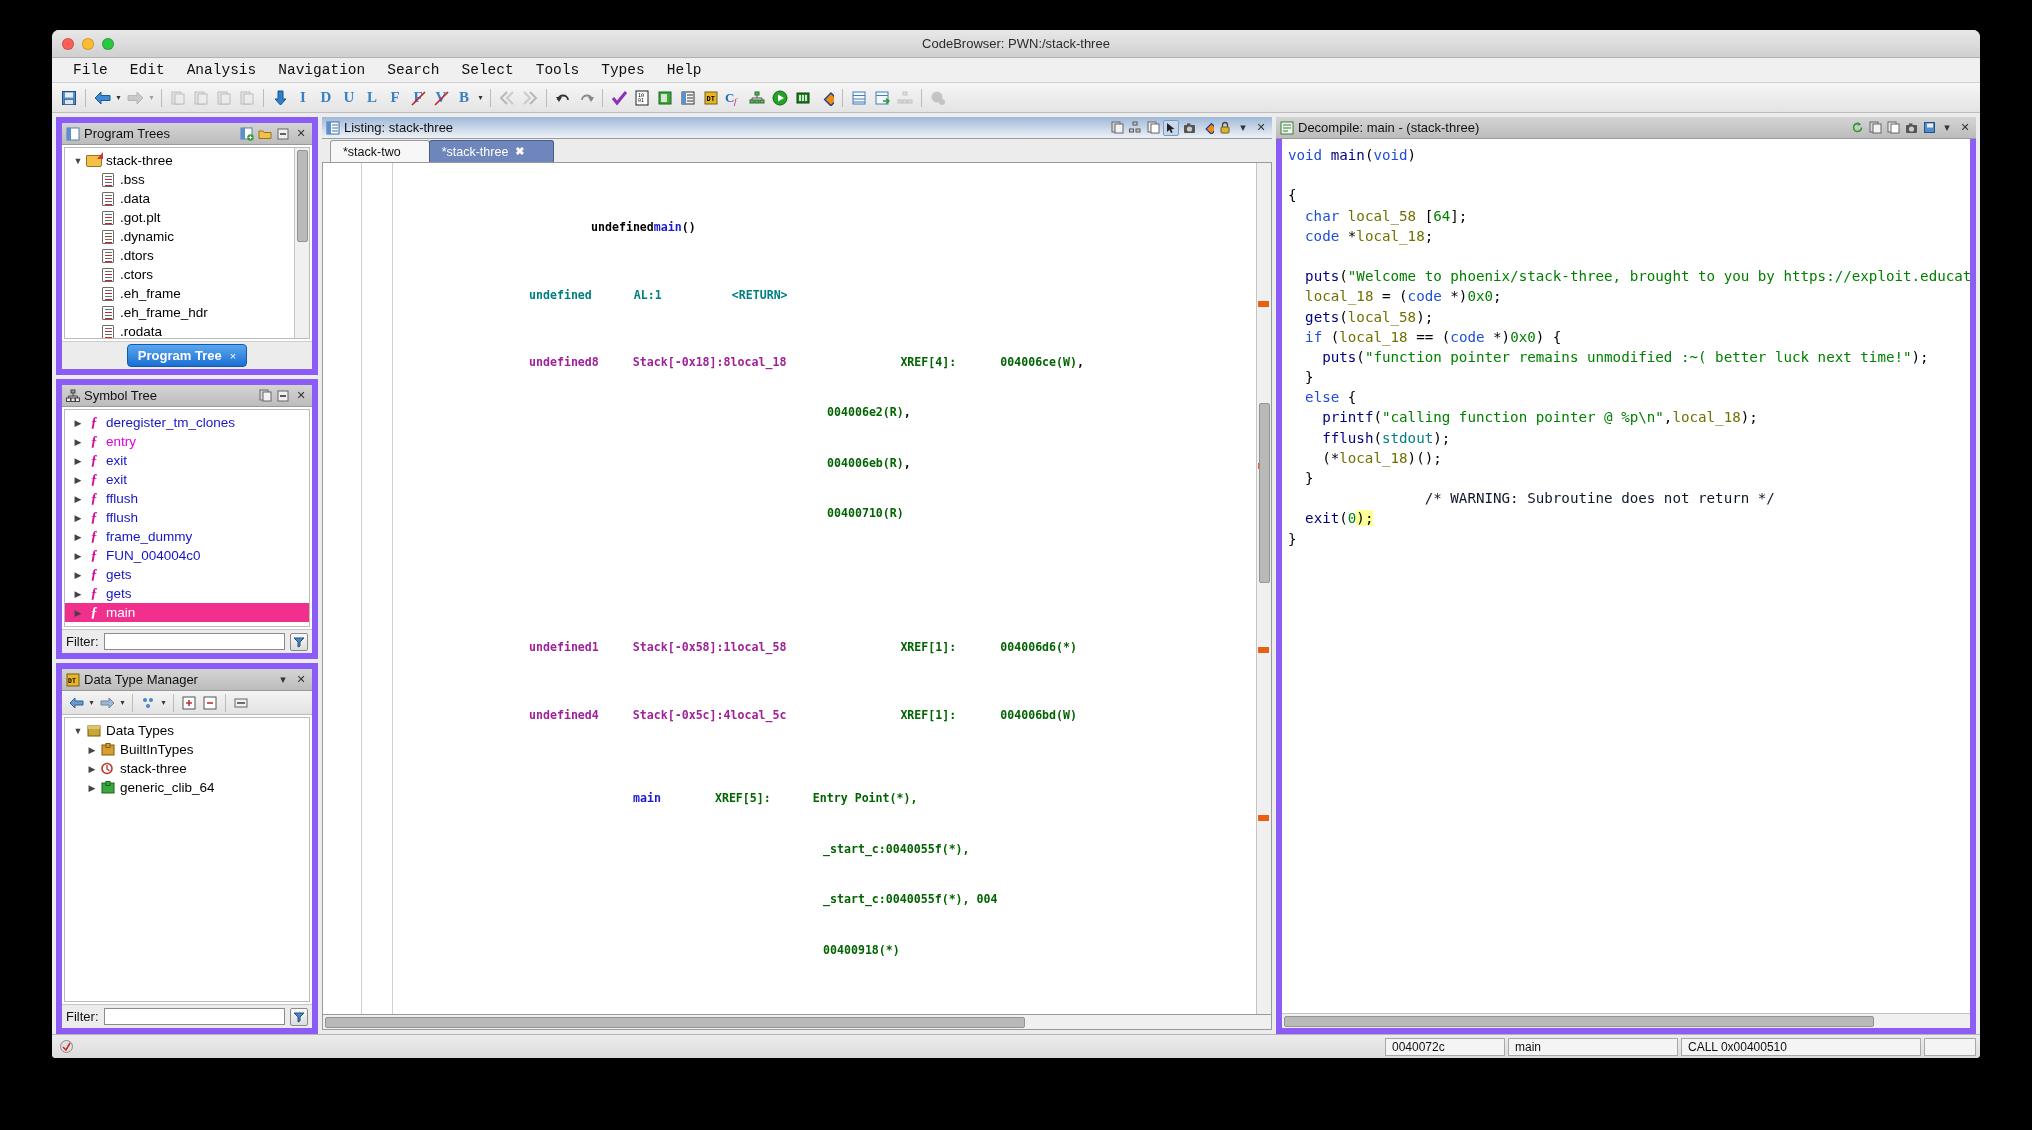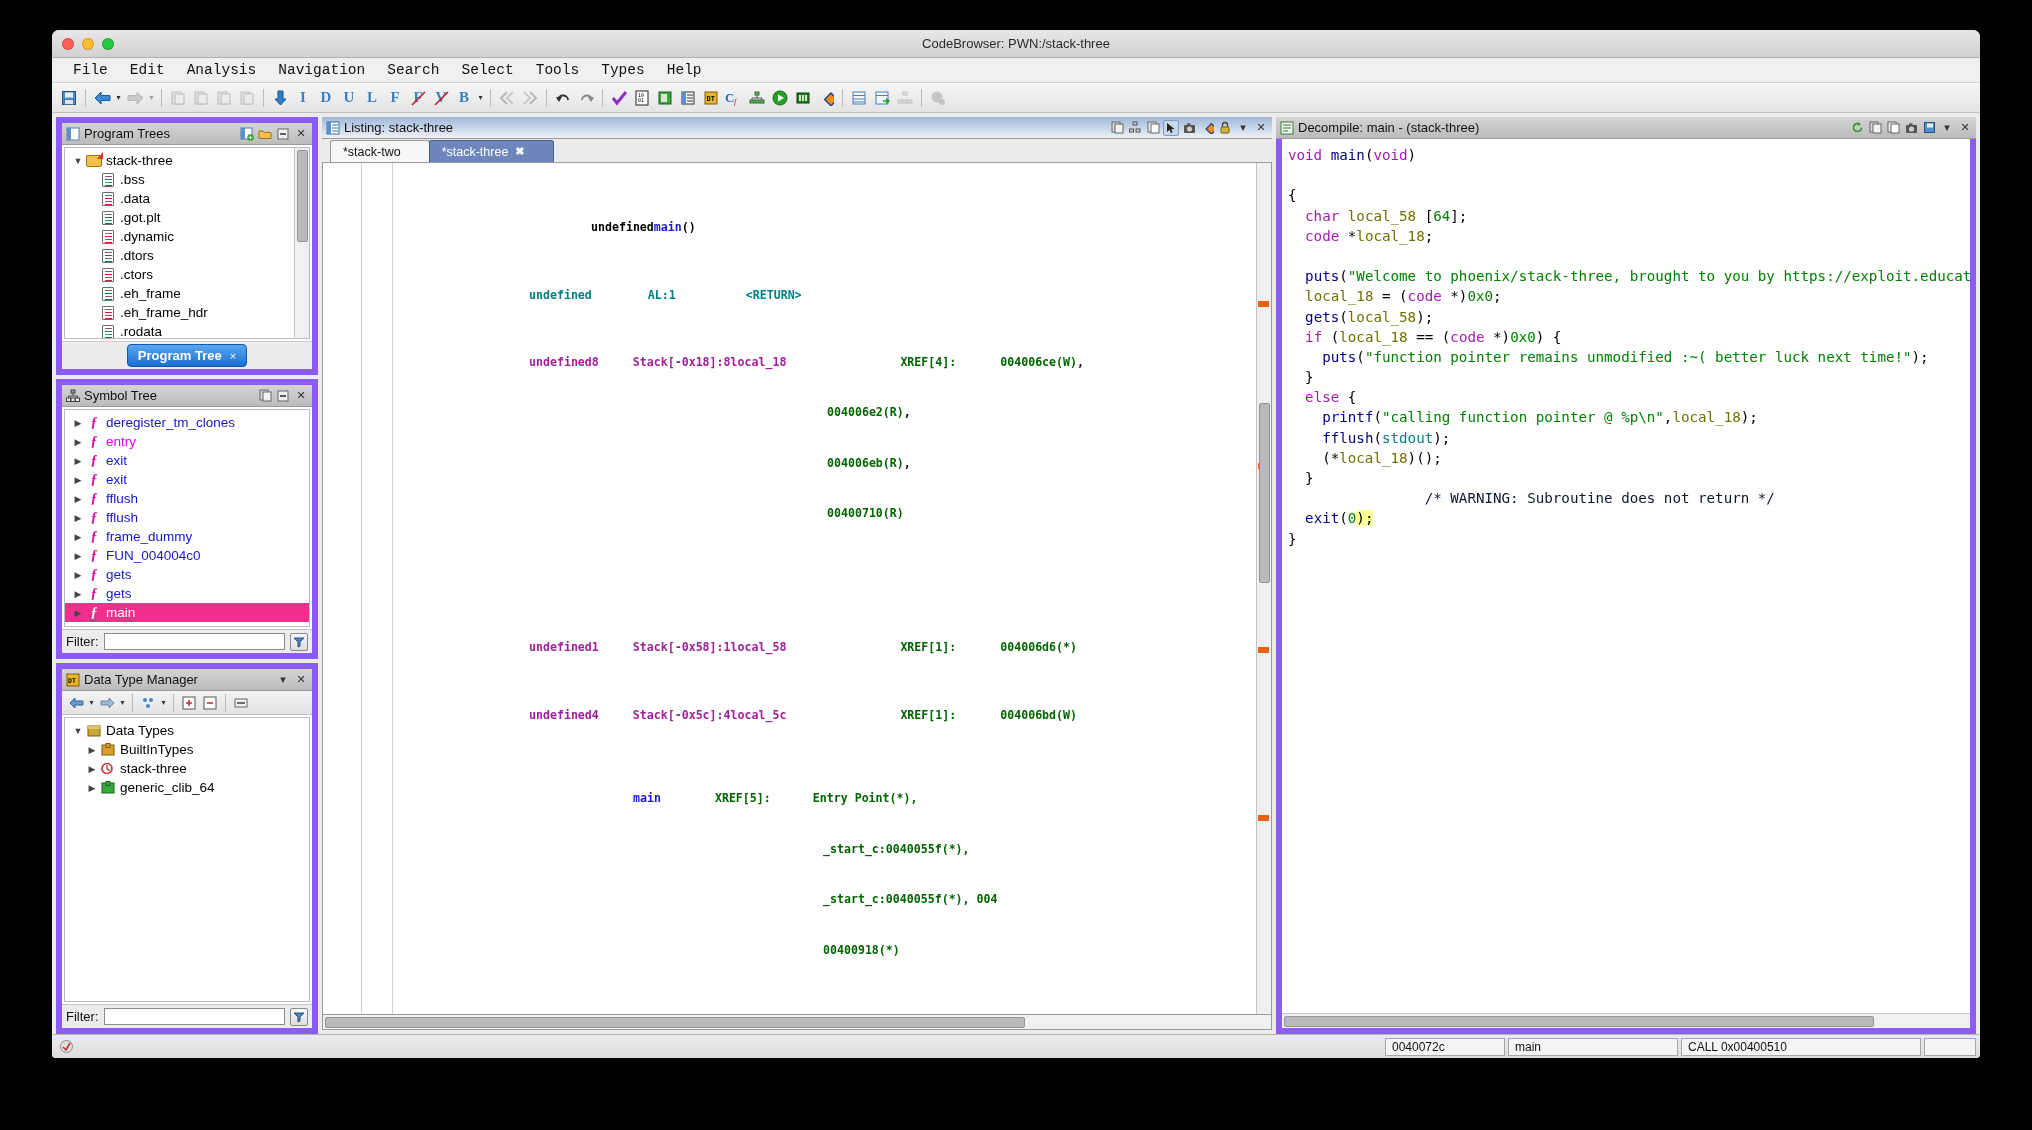--- a/index.html
+++ b/index.html
@@ -238,21 +238,21 @@
 
   
   #decomp {
     flex: 1 1 auto; overflow: hidden; background: #fff;
     font-family: "DejaVu Sans Mono", monospace;
     font-size: 14.2px; line-height: 20.2px;
     white-space: pre;
     padding: 6px 0 0 6px;
     min-height: 0;
   }
-  .d-blue { color: #a21caf; }
+  .d-blue { color: #1d4ed8; }
   .d-dark { color: #000080; }
   .d-green { color: #008000; }
   .d-olive { color: #707000; }
   .d-teal { color: #008080; }
   .d-purple { color: #0f172a; }
   .d-black { color: #000; }
   .cursor-hl { background: #ffff9a; }
 
   
   #statusbar {
@@ -907,21 +907,21 @@
           <span class="xx">✖</span>
         </div>
       </div>
 
       <div id="listing-area">
         <div id="listing-margin"></div>
         <div id="listing-scroll">
           
           <div class="lrow"><span style="padding-left:198px;" class="code-black">undefined</span><span class="code-blue">main</span><span class="code-black">()</span></div>
 
-          <div class="lrow"><span style="padding-left:136px;" class="code-teal">undefined</span><span style="padding-left:56px;text-align:center;" class="code-teal">AL:1</span><span style="padding-left:70px;" class="code-teal">&lt;RETURN&gt;</span></div>
+          <div class="lrow"><span style="padding-left:136px;" class="code-teal">undefined</span><span style="padding-left:42px;text-align:center;" class="code-teal">AL:1</span><span style="padding-left:70px;" class="code-teal">&lt;RETURN&gt;</span></div>
 
           <div class="lrow"><span style="padding-left:136px;" class="code-purple">undefined8</span><span style="padding-left:34px;" class="code-purple">Stack[-0x18]:8</span><span class="code-purple">local_18</span><span style="padding-left:114px;" class="code-dgreen">XREF[4]:</span><span style="padding-left:44px;" class="code-dgreen">004006ce(W)</span><span class="code-black">,</span></div>
           <div class="lrow"><span style="padding-left:434px;" class="code-dgreen">004006e2(R)</span><span class="code-black">,</span></div>
           <div class="lrow"><span style="padding-left:434px;margin-top:14px;" class="code-dgreen">004006eb(R)</span><span class="code-black">,</span></div>
           <div class="lrow"><span style="padding-left:434px;" class="code-dgreen">00400710(R)</span></div>
 
           <div class="lrow"></div>
 
           <div class="lrow"><span style="padding-left:136px;" class="code-purple">undefined1</span><span style="padding-left:34px;" class="code-purple">Stack[-0x58]:1</span><span class="code-purple">local_58</span><span style="padding-left:114px;" class="code-dgreen">XREF[1]:</span><span style="padding-left:44px;" class="code-dgreen">004006d6(*)</span></div>
 

